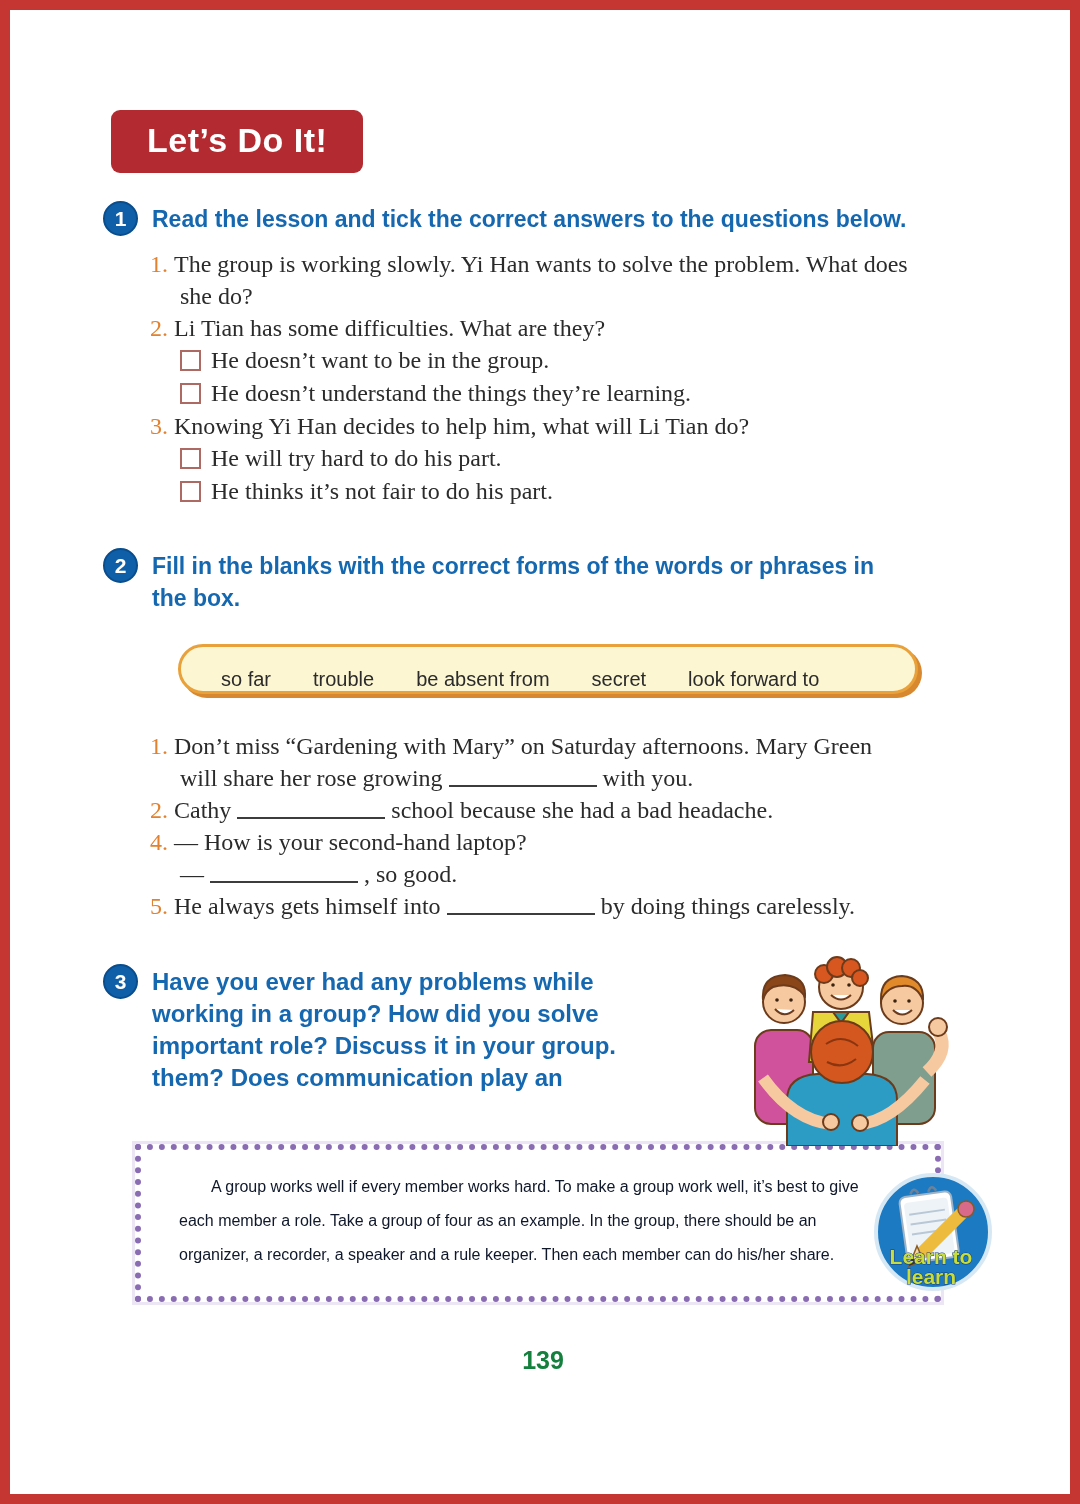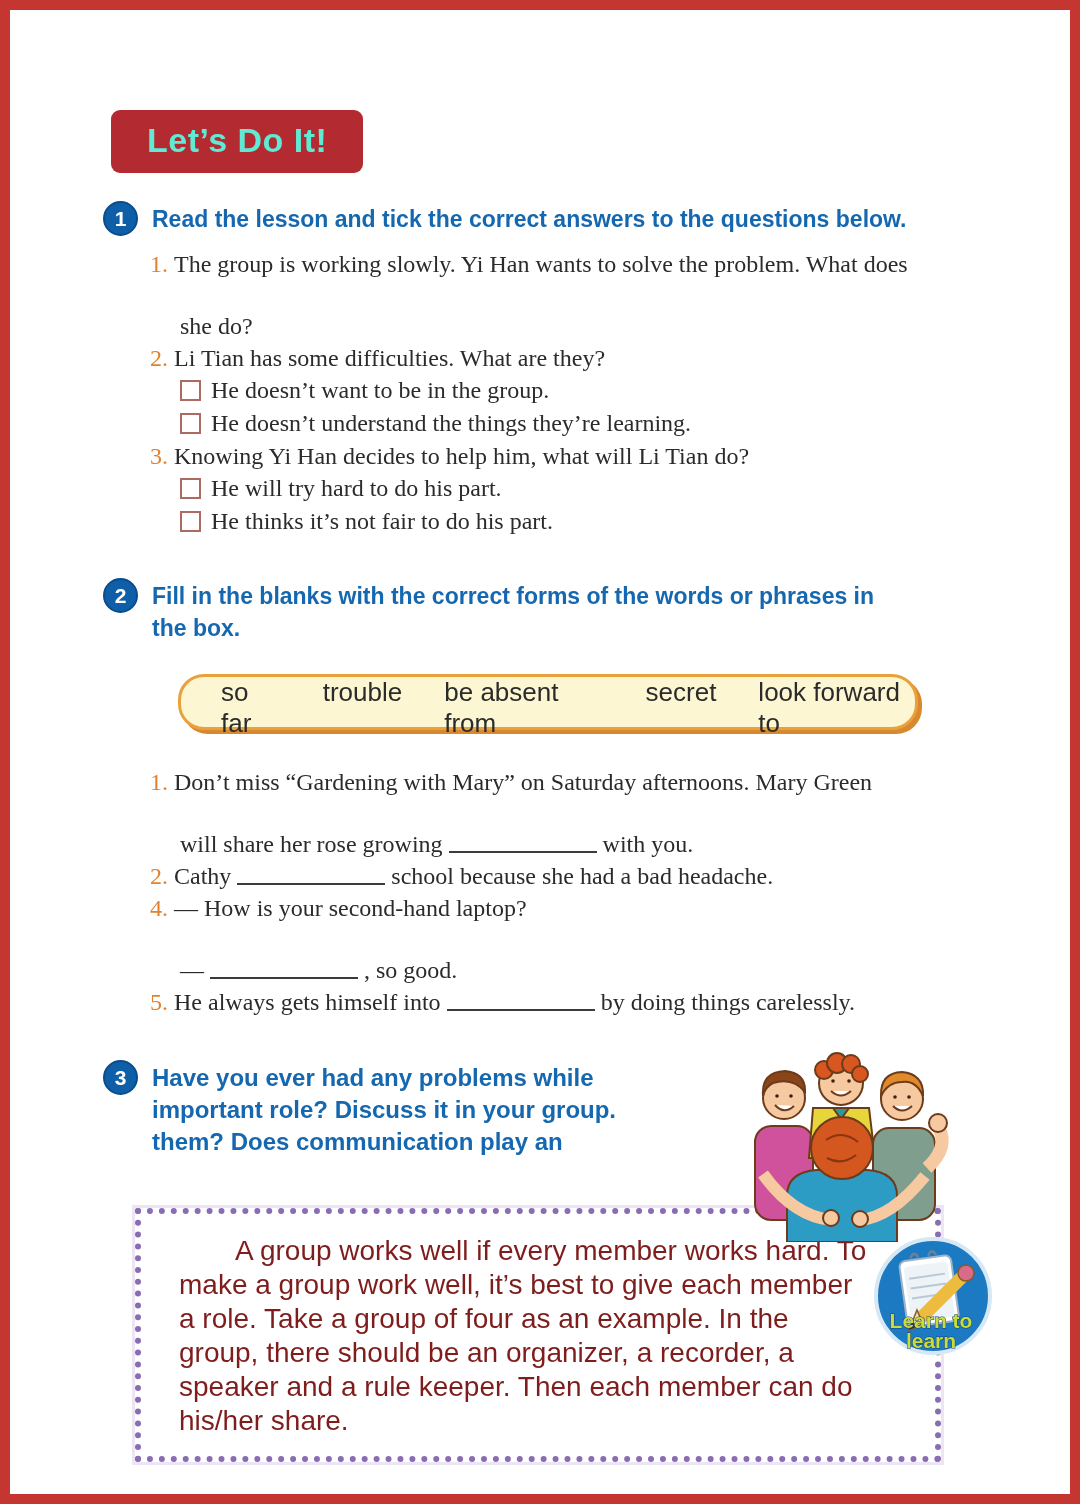--- a/index.html
+++ b/index.html
@@ -12,21 +12,21 @@
     overflow: hidden;
     font-family: "Liberation Serif", serif;
     color: #2b2b2b;
   }
   .content { padding: 100px 87px 0 93px; }
 
   
   .banner {
     display: inline-block;
     background: #b32b31;
-    color: #5eead4;
+    color: #ffffff;
     font-family: "Liberation Sans", sans-serif;
     font-weight: bold;
     font-size: 34px;
     padding: 11px 36px 13px 36px;
     border-radius: 9px;
     margin-left: 8px;
     letter-spacing: 0.5px;
   }
 
   
@@ -44,40 +44,40 @@
   .ex-title {
     font-family: "Liberation Sans", sans-serif;
     font-weight: bold; font-size: 23px; line-height: 32px;
     color: #1568b0; padding-top: 4px;
   }
 
   
   .qa-list { margin: 12px 0 0 47px; font-size: 24px; line-height: 32px; max-width: 810px; }
   .q-num { color: #e2812f; margin-right: 6px; }
   .q-line { padding-left: 30px; text-indent: -30px; }
-  .q-cont { padding-left: 30px; margin-top: 30px; }
+  .q-cont { padding-left: 30px; }
   .qa-opt { padding-left: 30px; line-height: 33px; }
   .checkbox {
     display: inline-block; width: 21px; height: 21px;
     border: 2px solid #ad6a63; background: #fff;
     margin-right: 10px; transform: translateY(3px);
   }
 
   
   .word-box {
     margin: 30px 0 0 75px;
-    width: 740px; height: 56px;
+    width: 740px; height: 50px;
     background: #fcf6d2;
     border: 3px solid #e9a13b;
     border-radius: 26px;
     box-shadow: 4px 4px 0 #d8882f;
-    display: flex; align-items: flex-start;
+    display: flex; align-items: flex-end;
     gap: 42px; padding: 0 0 0 40px;
     font-family: "Liberation Sans", sans-serif;
-    font-size: 26px; color: #2b2b2b;
+    font-size: 20px; color: #2b2b2b;
   }
 
   .fill-list { margin: 36px 0 0 47px; font-size: 24px; line-height: 32px; max-width: 820px; }
   .blank {
     display: inline-block; width: 148px; height: 14px;
     border-bottom: 2px solid #3c3c3c;
     margin: 0 6px; vertical-align: -1px;
   }
 
   
@@ -91,21 +91,21 @@
     margin: 50px 0 0 32px;
     width: 806px; min-height: 158px;
     background: #ffffff;
     border: 6px dotted #8a6cb3;
     box-shadow: 0 0 0 3px #ece6f4;
     position: relative;
     padding: 20px 60px 18px 38px;
   }
   .tip-text {
     font-family: "Liberation Sans", sans-serif;
-    font-size: 28px; line-height: 34px; color: #7f1d1d;
+    font-size: 16px; line-height: 34px; color: #0f172a;
     text-indent: 2em;
   }
   .badge { position: absolute; right: -60px; top: 18px; width: 124px; height: 128px; }
 
   .page-number {
     font-family: Liberation Sans, sans-serif;
     font-weight: bold; font-size: 25px; color: #15803d;
     text-align: center; margin-top: 44px;
   }
 </style>
@@ -182,20 +182,21 @@
 
       </div>
     </div>
 
     
     <div class="exercise ex3-wrap">
       <div class="ex-head">
         <div class="num-badge">3</div>
         <div class="ex3-lines">
           <div>Have you ever had any problems while</div>
+          <div>working in a group? How did you solve</div>
           <div>important role? Discuss it in your group.</div>
           <div>them? Does communication play an</div>
         </div>
       </div>
 
       <svg class="kids-illustration" viewBox="0 0 238 206">
         <g stroke="#6b3b1b" stroke-width="2">
 
           <rect x="28" y="90" width="58" height="94" rx="16" fill="#d0519c"></rect>
           <circle cx="57" cy="62" r="21" fill="#f7c9a0"></circle>

